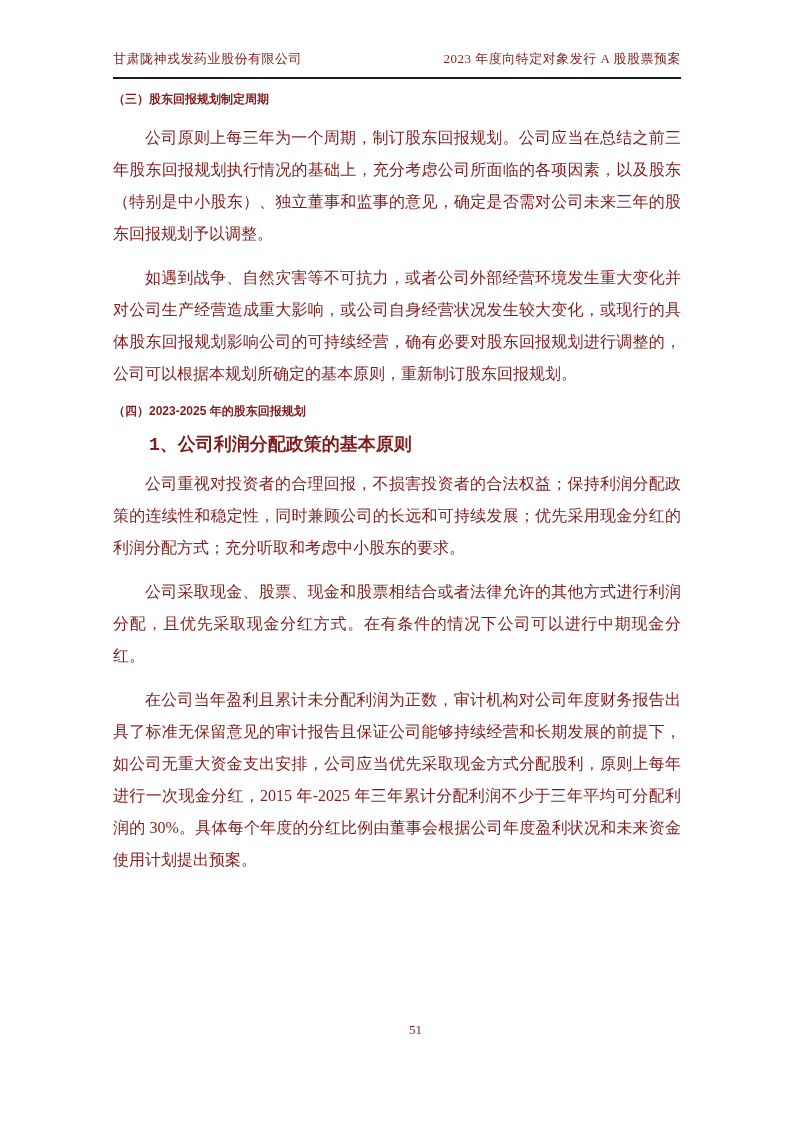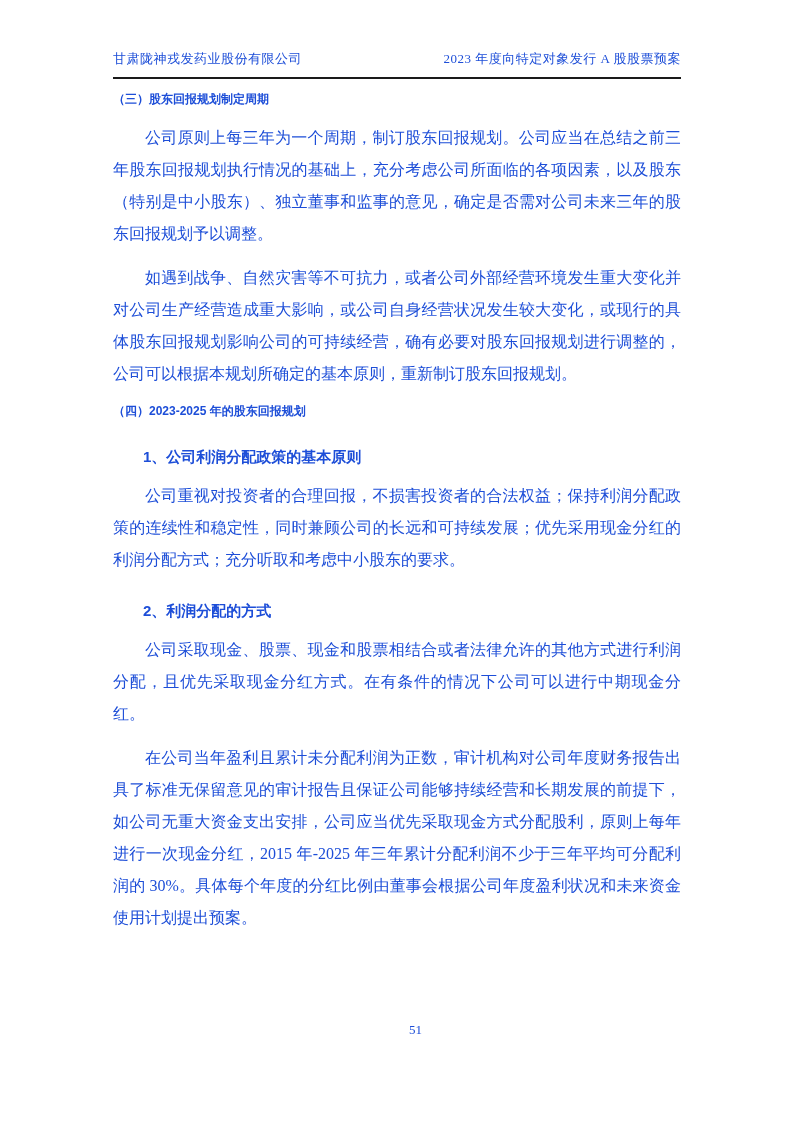--- a/index.html
+++ b/index.html
@@ -1,21 +1,21 @@
 <!DOCTYPE html>
 <html><head>
 <meta charset="utf-8">
 <style>
   html, body { margin: 0; padding: 0; background: #ffffff; }
   .page {
     position: relative;
     width: 793px;
     height: 1122px;
     background: #ffffff;
-    color: #1d4ed8;
+    color: #7f1d1d;
     font-family: "Liberation Serif", "DejaVu Serif", serif;
     overflow: hidden;
   }
   .doc-header {
     position: absolute;
     left: 113px;
     right: 112px;
     top: 50px;
     display: flex;
     justify-content: space-between;
@@ -38,24 +38,24 @@
   .sec {
     margin: 10px 0 0;
     font-family: "Liberation Sans", "DejaVu Sans", sans-serif;
     font-weight: bold;
     font-size: 12px;
     line-height: 22px;
     text-align: left;
   }
   .sec.first { margin-top: 0; }
   .sub {
-    margin: 24px 0 0;
-    font-family: Liberation Sans, sans-serif;
+    margin: 12px 0 0;
+    font-family: Liberation Mono, monospace;
     font-weight: bold;
-    font-size: 15px;
+    font-size: 18px;
     line-height: 22px;
     text-indent: 2em;
     text-align: left;
   }
   .doc-body p {
     margin: 12px 0 0;
     text-indent: 2em;
   }
   .doc-footer {
     position: absolute;
@@ -84,21 +84,20 @@
     <p>公司原则上每三年为一个周期，制订股东回报规划。公司应当在总结之前三年股东回报规划执行情况的基础上，充分考虑公司所面临的各项因素，以及股东（特别是中小股东）、独立董事和监事的意见，确定是否需对公司未来三年的股东回报规划予以调整。</p>
 
     <p>如遇到战争、自然灾害等不可抗力，或者公司外部经营环境发生重大变化并对公司生产经营造成重大影响，或公司自身经营状况发生较大变化，或现行的具体股东回报规划影响公司的可持续经营，确有必要对股东回报规划进行调整的，公司可以根据本规划所确定的基本原则，重新制订股东回报规划。</p>
 
     <h2 class="sec">（四）2023-2025 年的股东回报规划</h2>
 
     <h3 class="sub">1、公司利润分配政策的基本原则</h3>
 
     <p>公司重视对投资者的合理回报，不损害投资者的合法权益；保持利润分配政策的连续性和稳定性，同时兼顾公司的长远和可持续发展；优先采用现金分红的利润分配方式；充分听取和考虑中小股东的要求。</p>
 
-    <h3 class="sub">2、利润分配的方式</h3>
 
     <p>公司采取现金、股票、现金和股票相结合或者法律允许的其他方式进行利润分配，且优先采取现金分红方式。在有条件的情况下公司可以进行中期现金分红。</p>
 
 
     <p>在公司当年盈利且累计未分配利润为正数，审计机构对公司年度财务报告出具了标准无保留意见的审计报告且保证公司能够持续经营和长期发展的前提下，如公司无重大资金支出安排，公司应当优先采取现金方式分配股利，原则上每年进行一次现金分红，2015 年-2025 年三年累计分配利润不少于三年平均可分配利润的 30%。具体每个年度的分红比例由董事会根据公司年度盈利状况和未来资金使用计划提出预案。</p>
 
   </main>
 
   <footer class="doc-footer">
     <span>51</span>

